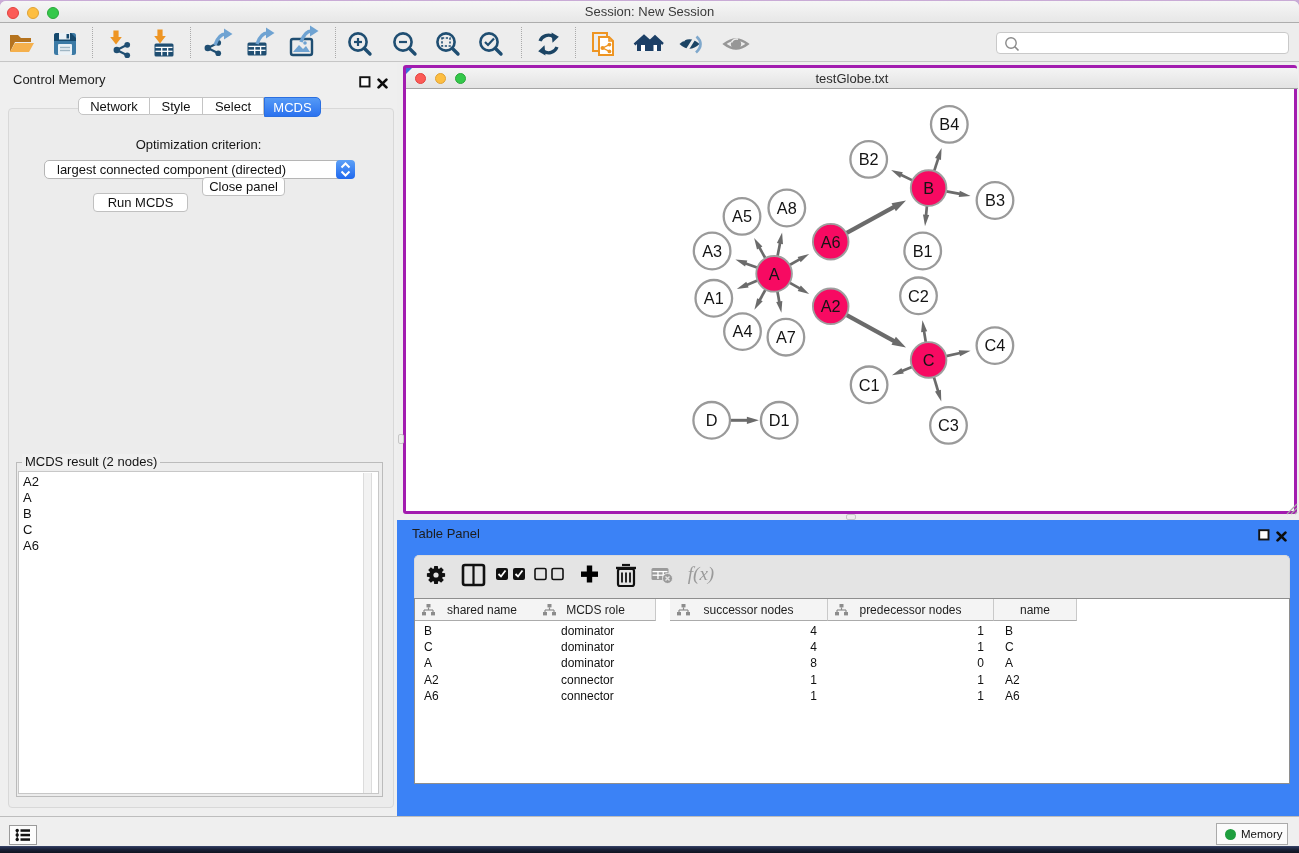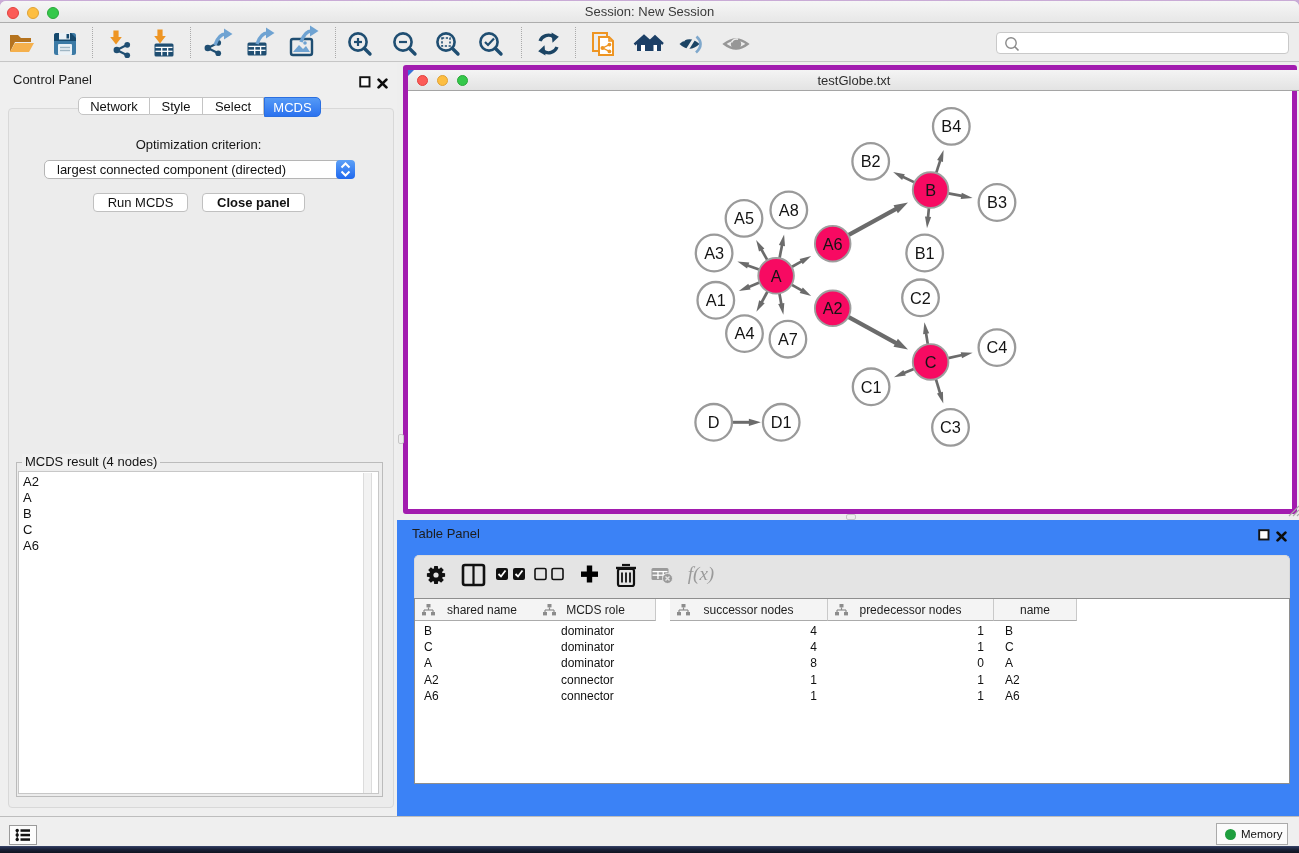--- a/index.html
+++ b/index.html
@@ -26,21 +26,21 @@
 #opt-label { left:0; top:74px; width:397px; text-align:center; font-size:13px; color:#161616; }
 #dd { left:44px; top:97px; width:311px; height:19px; background:#ffffff; border:1px solid #b5b5b5; border-radius:5px; }
 #dd .txt { position:absolute; left:12px; top:0; line-height:18px; font-size:13px; color:#111; }
 #dd .step { position:absolute; right:-1px; top:-1px; width:19px; height:19px; background:linear-gradient(#5da1f7,#1f68ee); border-radius:4px; }
 .btn { position:absolute; height:19px; background:#ffffff; border:1px solid #c0c0c0; border-radius:4px; font-size:13px; color:#111; text-align:center; line-height:17px; }
 #fieldset { left:16px; top:399px; width:367px; height:335px; border:1px solid #bbbbbb; }
 #legend { left:22px; top:391px; background:#efefef; font-size:13px; color:#141414; padding:0 3px; }
 #mlist { left:18px; top:408px; width:361px; height:323px; background:#ffffff; border:1px solid #c7c7c7; font-size:13px; color:#111; }
 #mlist .vsb { position:absolute; right:6px; top:1px; width:9px; height:320px; background:#f2f2f2; border-left:1px solid #dcdcdc; border-right:1px solid #dcdcdc; }
 #statusbar { left:0; top:815px; width:1299px; height:30px; background:#efefef; border-top:1px solid #bdbdbd; }
-#netwin { left:403px; top:64px; width:894px; height:449px; background:#ffffff; border:5px solid #a21caf; border-radius:3px; }
+#netwin { left:403px; top:64px; width:894px; height:449px; background:#ffffff; border:3px solid #a21caf; border-radius:3px; }
 #nw-title { left:0; top:0; width:892px; height:21px; background:linear-gradient(#f4f4f4,#e3e3e3); border-bottom:1px solid #a5a5a5; border-radius:3px 3px 0 0; }
 #nw-title .t1 { left:9px;  top:5px; width:11px; height:11px; background:#fc5b57; border:1px solid #e2423e; }
 #nw-title .t2 { left:29px; top:5px; width:11px; height:11px; background:#fdbe41; border:1px solid #e0a235; }
 #nw-title .t3 { left:49px; top:5px; width:11px; height:11px; background:#34c84a; border:1px solid #2aa73a; }
 #nw-text { left:0; top:0; width:892px; height:21px; text-align:center; line-height:21px; font-size:13px; color:#2d2d2d; }
 #bluecorner { left:0; top:0; width:0; height:0; border-top:6px solid #3a6fd8; border-right:6px solid transparent; }
 #tablepanel { left:397px; top:519px; width:902px; height:296px; background:#3b82f6; }
 #tp-title { left:15px; top:6px; font-size:13px; color:#1c1c1c; }
 #tp-toolbar { left:17px; top:35px; width:876px; height:43px; background:#e4e4e4; border:1px solid #dadada; border-radius:5px 5px 0 0; border-bottom:none; }
 #tbl { left:17px; top:78px; width:876px; height:186px; background:#ffffff; border:1px solid #8e8e8e; }
@@ -155,44 +155,44 @@
           <path d="M 731.5 19.5 A 5.5 5.5 0 0 1 738 16.2" fill="none" stroke="#ededed" stroke-width="1.6"></path>
         </svg></div>
     <div id="searchbox" class="abs">
         <svg width="22" height="22" viewBox="0 0 22 22" style="position:absolute;left:4px;top:0px">
           <circle cx="10" cy="10" r="5.2" fill="none" stroke="#8a8a8a" stroke-width="1.4"></circle>
           <line x1="13.8" y1="13.8" x2="17.5" y2="17.5" stroke="#8a8a8a" stroke-width="1.6"></line>
         </svg>
       </div>
   </div>
   <div id="leftpanel" class="abs">
-    <div id="cp-title" class="abs">Control Panel</div>
+    <div id="cp-title" class="abs">Control Memory</div>
     <div id="cp-float" class="abs" style="left:359px;top:11px;width:12px;height:12px;"><svg width="12" height="12" viewBox="0 0 12 12">
           <rect x="1.2" y="1.2" width="9.3" height="9.3" fill="#fdfdfd" stroke="#131313" stroke-width="1.9"></rect>
         </svg></div>
     <div id="cp-close" class="abs" style="left:377px;top:11.5px;width:11px;height:11px;"><svg width="11" height="11" viewBox="0 0 11 11">
           <path d="M 1.6 1.6 L 9.4 9.4 M 9.4 1.6 L 1.6 9.4" stroke="#0d0d0d" stroke-width="2.7" stroke-linecap="round"></path>
         </svg></div>
     <div id="cp-frame" class="abs"></div>
     <div class="tab" style="left:78px;top:34px;width:72px;border-radius:5px 0 0 5px;">Network</div>
     <div class="tab" style="left:150px;top:34px;width:53px;border-left:none;">Style</div>
     <div class="tab" style="left:203px;top:34px;width:61px;border-left:none;">Select</div>
     <div class="tab sel" style="left:264px;top:34px;width:57px;">MCDS</div>
     <div id="opt-label" class="abs">Optimization criterion:</div>
     <div id="dd" class="abs">
         <span class="txt">largest connected component (directed)</span>
         <span class="step"><svg width="19" height="19" viewBox="0 0 19 19">
             <path d="M 5.5 7.5 L 9.5 3.5 L 13.5 7.5" stroke="#fff" stroke-width="2" fill="none"></path>
             <path d="M 5.5 11.5 L 9.5 15.5 L 13.5 11.5" stroke="#fff" stroke-width="2" fill="none"></path>
           </svg></span>
       </div>
     <div class="btn" style="left:93px;top:130px;width:95px;">Run MCDS</div>
-    <div class="btn" style="left:202px;top:130px;width:103px;font-weight:bold;">Close panel</div>
+    <div class="btn" style="left:202px;top:114px;width:83px;">Close panel</div>
     <div id="fieldset" class="abs"></div>
-    <div id="legend" class="abs">MCDS result (4 nodes)</div>
+    <div id="legend" class="abs">MCDS result (2 nodes)</div>
     <div id="mlist" class="abs">
       <div style="padding:2px 0 0 4px; line-height:15.9px;">A2<br>A<br>B<br>C<br>A6</div>
       <div class="vsb"></div>
     </div>
   </div>
   <div id="netwin" class="abs">
     <div id="nw-title" class="abs">
       <div class="tl t1"></div>
         <div class="tl t2"></div>
         <div class="tl t3"></div>

